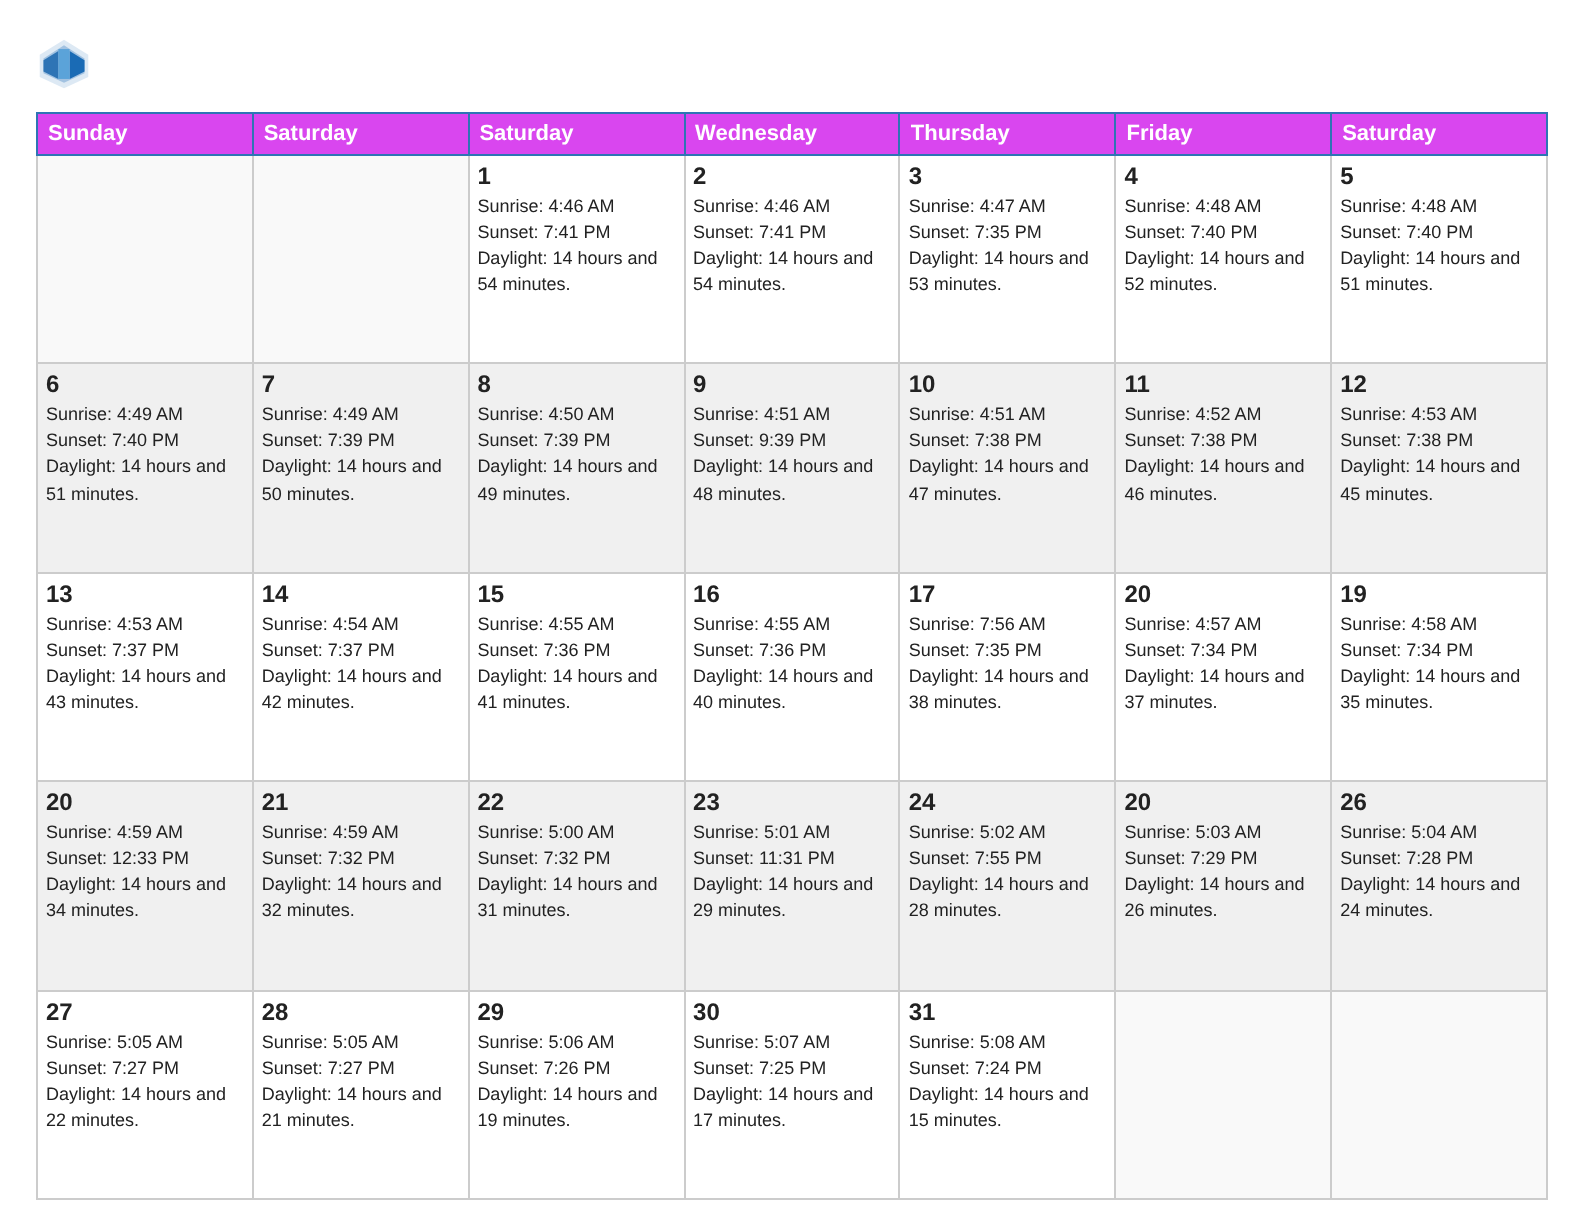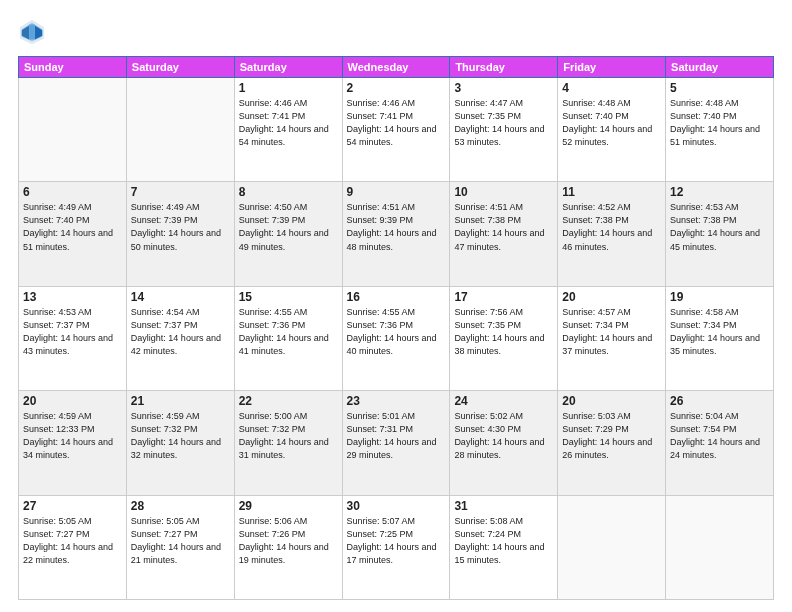--- a/index.html
+++ b/index.html
@@ -269,39 +269,39 @@
           </td>
           <td>
             <div class="day-number">22</div>
             <div class="day-info">Sunrise: 5:00 AM
 Sunset: 7:32 PM
 Daylight: 14 hours and 31 minutes.</div>
           </td>
           <td>
             <div class="day-number">23</div>
             <div class="day-info">Sunrise: 5:01 AM
-Sunset: 7:31 PM
+Sunset: 11:31 PM
 Daylight: 14 hours and 29 minutes.</div>
           </td>
           <td>
             <div class="day-number">24</div>
             <div class="day-info">Sunrise: 5:02 AM
-Sunset: 4:30 PM
+Sunset: 7:55 PM
 Daylight: 14 hours and 28 minutes.</div>
           </td>
           <td>
             <div class="day-number">20</div>
             <div class="day-info">Sunrise: 5:03 AM
 Sunset: 7:29 PM
 Daylight: 14 hours and 26 minutes.</div>
           </td>
           <td>
             <div class="day-number">26</div>
             <div class="day-info">Sunrise: 5:04 AM
-Sunset: 7:54 PM
+Sunset: 7:28 PM
 Daylight: 14 hours and 24 minutes.</div>
           </td>
         </tr>
         <tr>
           <td>
             <div class="day-number">27</div>
             <div class="day-info">Sunrise: 5:05 AM
 Sunset: 7:27 PM
 Daylight: 14 hours and 22 minutes.</div>
           </td>

